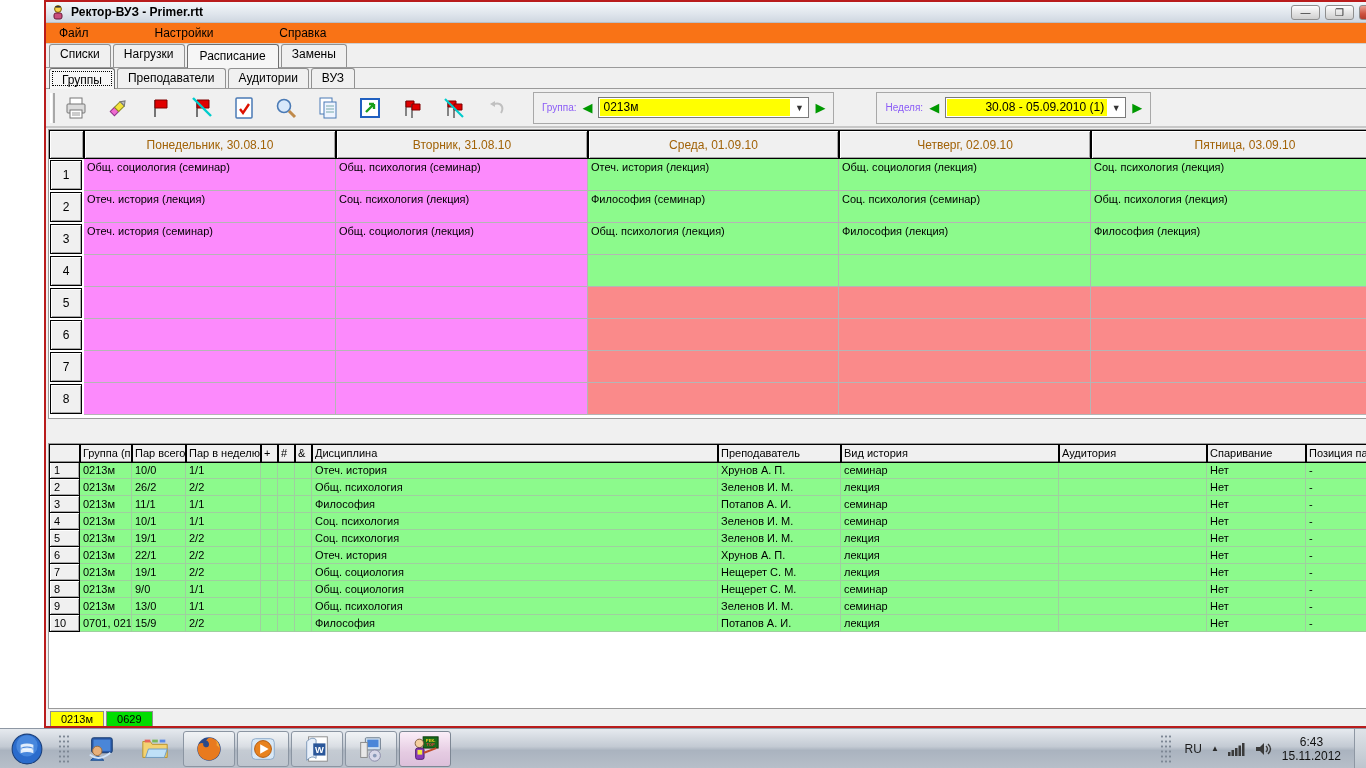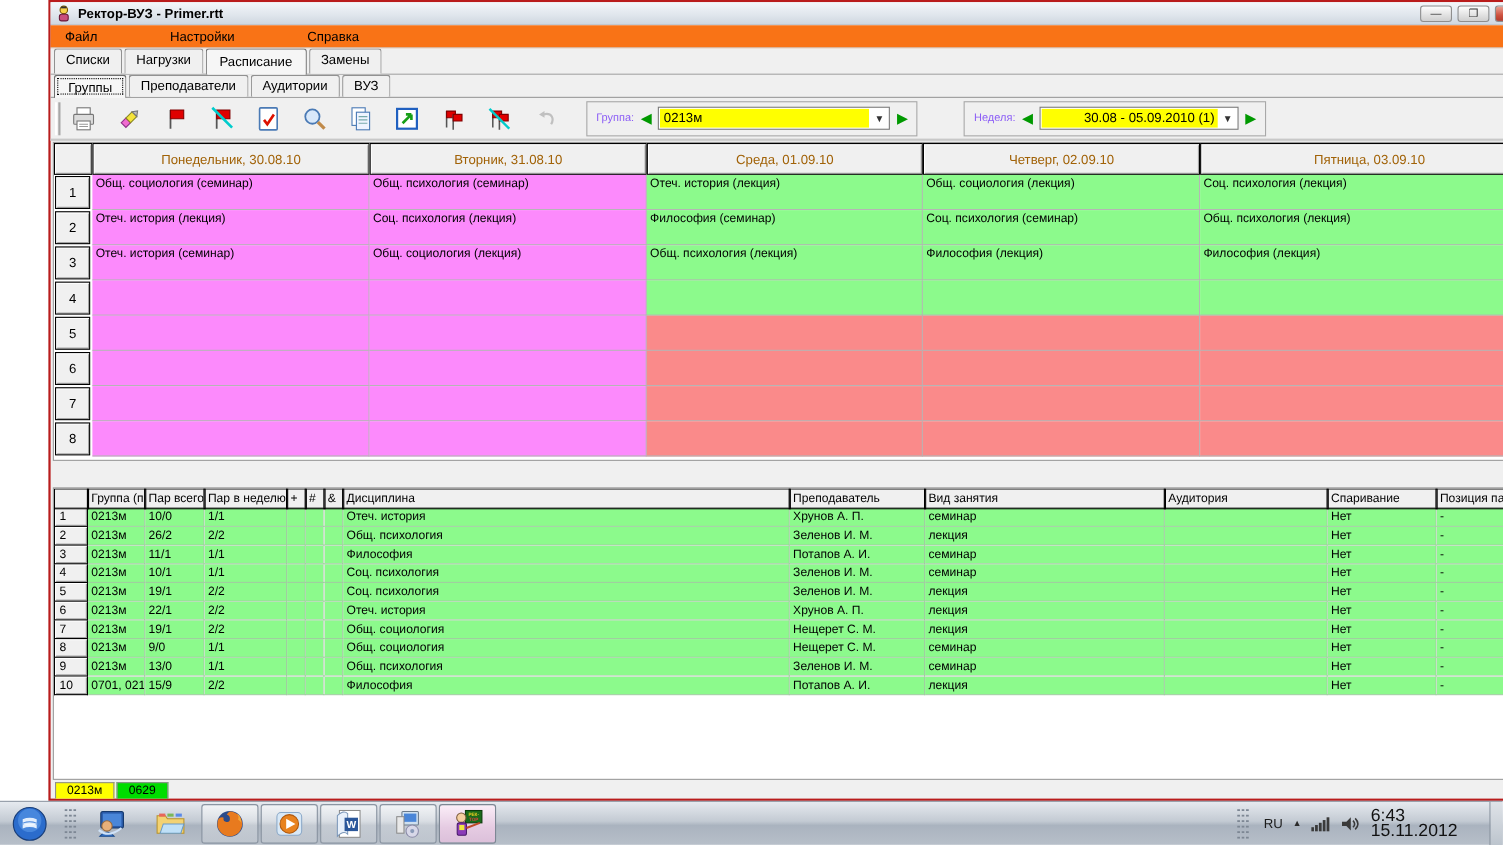--- a/index.html
+++ b/index.html
@@ -82,21 +82,21 @@
   .orb{width:48px;height:36px;display:flex;align-items:center;justify-content:center;margin-left:2px;}
   .grip-dots{width:12px;height:30px;margin:0 4px;
     background-image:radial-gradient(circle,#7d8794 1px,transparent 1.2px);background-size:4px 5px;}
   .taskbtn{width:52px;height:36px;display:flex;align-items:center;justify-content:center;border-radius:3px;margin:0 1px;}
   .taskbtn.running{border:1px solid #8b95a2;background:linear-gradient(rgba(255,255,255,.55),rgba(255,255,255,.12));}
   .taskbtn.active{border:1px solid #7d8794;background:linear-gradient(#fbeef8,#e5cbe2 60%,#dcc0da);}
   .taskbtn svg{width:30px;height:30px;}
   .tray{margin-left:auto;display:flex;align-items:center;gap:9px;height:40px;}
   .tray-lang{font-size:12px;color:#1c1c1c;}
   .tray-chevron{font-size:8px;color:#2a2a2a;}
-  .clock{font-size:16px;color:#111;text-align:left;line-height:14px;margin-right:20px;}
+  .clock{font-size:12px;color:#111;text-align:center;line-height:14px;margin-right:4px;}
   .show-desktop{width:12px;height:40px;border-left:1px solid #8e97a3;background:linear-gradient(#dfe3e8,#bcc4cd);}
 </style>
 </head>
 <body>
 
 <div class="window">
 
   <div class="titlebar">
     <svg width="16" height="16" viewBox="0 0 16 16">
       <circle cx="8" cy="5" r="3.4" fill="#f7d24a" stroke="#7a5a00"></circle>
@@ -315,21 +315,21 @@
           <tr>
             <th></th>
             <th>Группа (поток)</th>
             <th>Пар всего</th>
             <th>Пар в неделю</th>
             <th>+</th>
             <th>#</th>
             <th>&amp;</th>
             <th>Дисциплина</th>
             <th>Преподаватель</th>
-            <th>Вид занятия</th>
+            <th>Вид история</th>
             <th>Аудитория</th>
             <th>Спаривание</th>
             <th>Позиция пары</th>
           </tr>
         </thead>
       <tbody>
           <tr>
             <td class="rowbtn">1</td>
             <td>0213м</td>
             <td>10/0</td>

